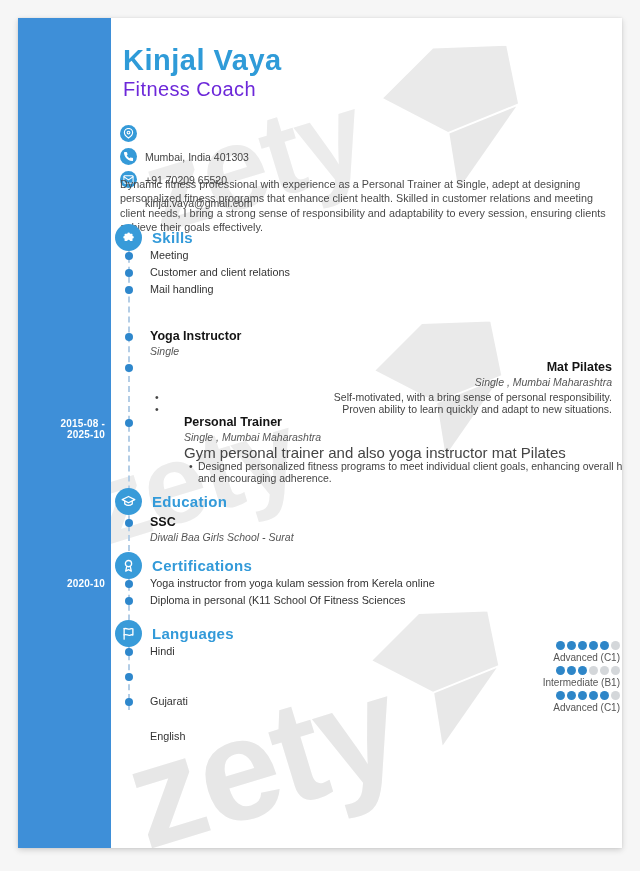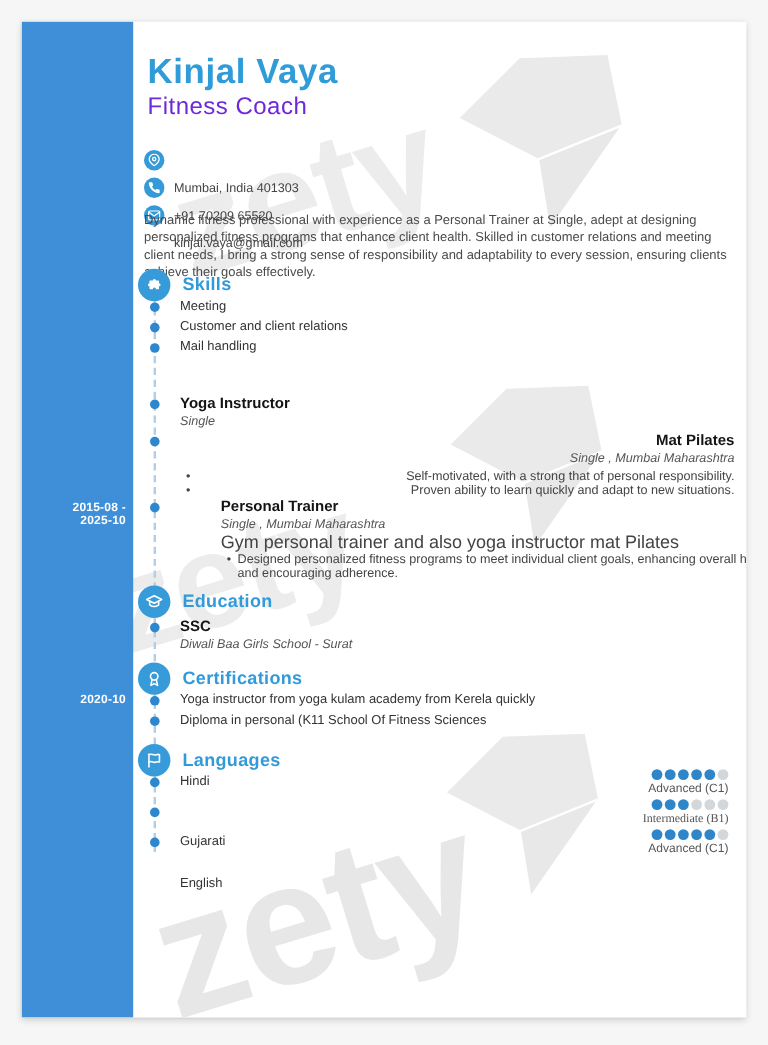--- a/index.html
+++ b/index.html
@@ -53,21 +53,21 @@
   
   .entry { left:132px; width:462px; }
   .entry-title { font-size:12.5px; font-weight:bold; color:#141414; line-height:15px; }
   .entry-sub { font-size:10.5px; font-style:italic; color:#555; line-height:13.5px; margin-top:1px; }
   .entry-desc { font-size:15px; color:#444; line-height:13px; margin-top:1px; }
   .entry-bullets { margin-top:1px; }
   .entry-bullets .b { font-size:10.5px; color:#444; line-height:12.8px; padding-left:14px; position:relative; }
   .entry-bullets .b::before { content:"•"; position:absolute; left:5px; color:#444; }
 
   
-  .lang-level { right:15px; text-align:right; }
+  .lang-level { right:2px; text-align:right; }
   .lvl-dots { display:flex; justify-content:flex-end; gap:2px; }
   .lvl-dot { width:9px; height:9px; border-radius:50%; background:#D4D7DA; }
   .lvl-dot.on { background:#2E86C8; }
   .lvl-label { font-size:10px; color:#555; margin-top:2px; }
 </style>
 </head>
 <body>
 
 <div class="page">
 
@@ -143,21 +143,21 @@
   <div class="content-el entry" style="top:311px;">
     <div class="entry-title">Yoga Instructor</div>
     <div class="entry-sub">Single</div>
   </div>
 
   <span class="tl-dot" style="top:346px;"></span>
   <div class="content-el entry" style="top:342px;text-align:right;">
     <div class="entry-title">Mat Pilates</div>
     <div class="entry-sub">Single , Mumbai Maharashtra</div>
     <div class="entry-bullets">
-      <div class="b">Self-motivated, with a strong that of personal responsibility.</div>
+      <div class="b">Self-motivated, with a bring sense of personal responsibility.</div>
       <div class="b">Proven ability to learn quickly and adapt to new situations.</div>
     </div>
   </div>
 
   <div class="side-date" style="top:400px;">2015-08 - 2025-10</div>
   <span class="tl-dot" style="top:401px;"></span>
   <div class="content-el entry" style="top:397px;margin-left:34px;">
     <div class="entry-title">Personal Trainer</div>
     <div class="entry-sub">Single , Mumbai Maharashtra</div>
     <div class="entry-desc">Gym personal trainer and also yoga instructor mat Pilates</div>
@@ -185,21 +185,21 @@
     <span class="section-icon">
       <svg width="15" height="15" viewBox="0 0 24 24" fill="none" stroke="#fff" stroke-width="2.1" stroke-linecap="round" stroke-linejoin="round">
         <circle cx="12" cy="9" r="5"></circle>
           <path d="M9.2 13.3L7.5 21l4.5-2.3L16.5 21l-1.7-7.7"></path>
       </svg>
     </span>
     <span class="section-label">Certifications</span>
   </div>
   <div class="side-date" style="top:560px;">2020-10</div>
   <span class="tl-dot" style="top:562px;"></span>
-  <div class="content-el li-text" style="top:559px; width:460px;">Yoga instructor from yoga kulam academy from Kerela quickly</div>
+  <div class="content-el li-text" style="top:559px; width:460px;">Yoga instructor from yoga kulam session from Kerela online</div>
   <span class="tl-dot" style="top:579px;"></span>
   <div class="content-el li-text" style="top:576px; width:460px;">Diploma in personal (K11 School Of Fitness Sciences</div>
 
   <div class="content-el section-head" style="top:602px;">
     <span class="section-icon">
       <svg width="15" height="15" viewBox="0 0 24 24" fill="none" stroke="#fff" stroke-width="2.1" stroke-linecap="round" stroke-linejoin="round">
         <path d="M5 21V4"></path>
           <path d="M5 4.5c4-2 6 2 10 .2 2-.9 4 0 4 0v9.8s-2-.9-4 0c-4 1.8-6-2.2-10-.2"></path>
       </svg>
     </span>
@@ -215,21 +215,21 @@
         <span class="lvl-dot on"></span>
         <span class="lvl-dot on"></span>
         <span class="lvl-dot on"></span>
         <span class="lvl-dot"></span>
       </div>
     <div class="lvl-label">Advanced (C1)</div>
   </div>
 
   <span class="tl-dot" style="top:655px;"></span>
   <div class="content-el li-text" style="top:684px;margin-top:28px;">English</div>
-  <div class="content-el lang-level" style="top:648px;font-family:Liberation Serif, serif;">
+  <div class="content-el lang-level" style="top:648px;">
     <div class="lvl-dots">
         <span class="lvl-dot on"></span>
         <span class="lvl-dot on"></span>
         <span class="lvl-dot on"></span>
         <span class="lvl-dot"></span>
         <span class="lvl-dot"></span>
         <span class="lvl-dot"></span>
       </div>
     <div class="lvl-label">Intermediate (B1)</div>
   </div>

